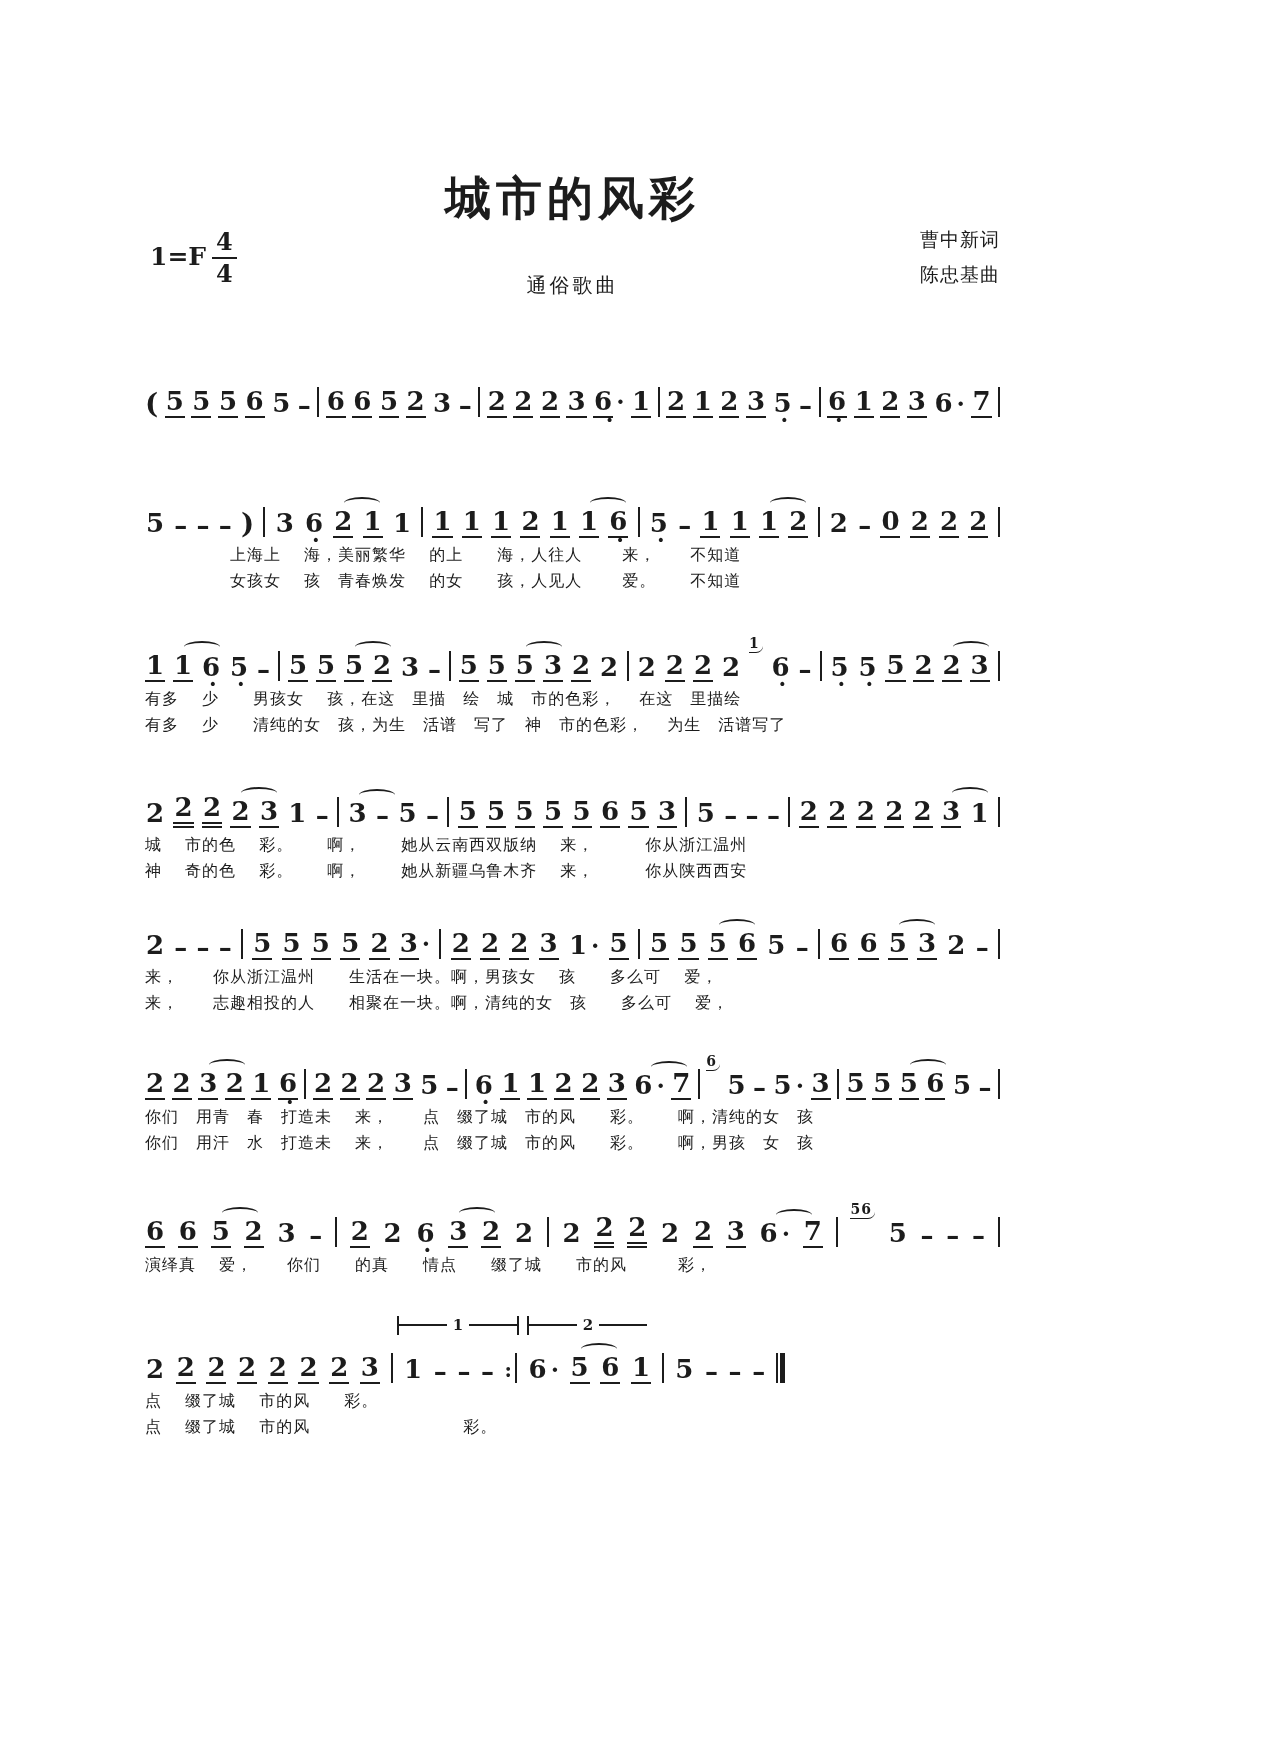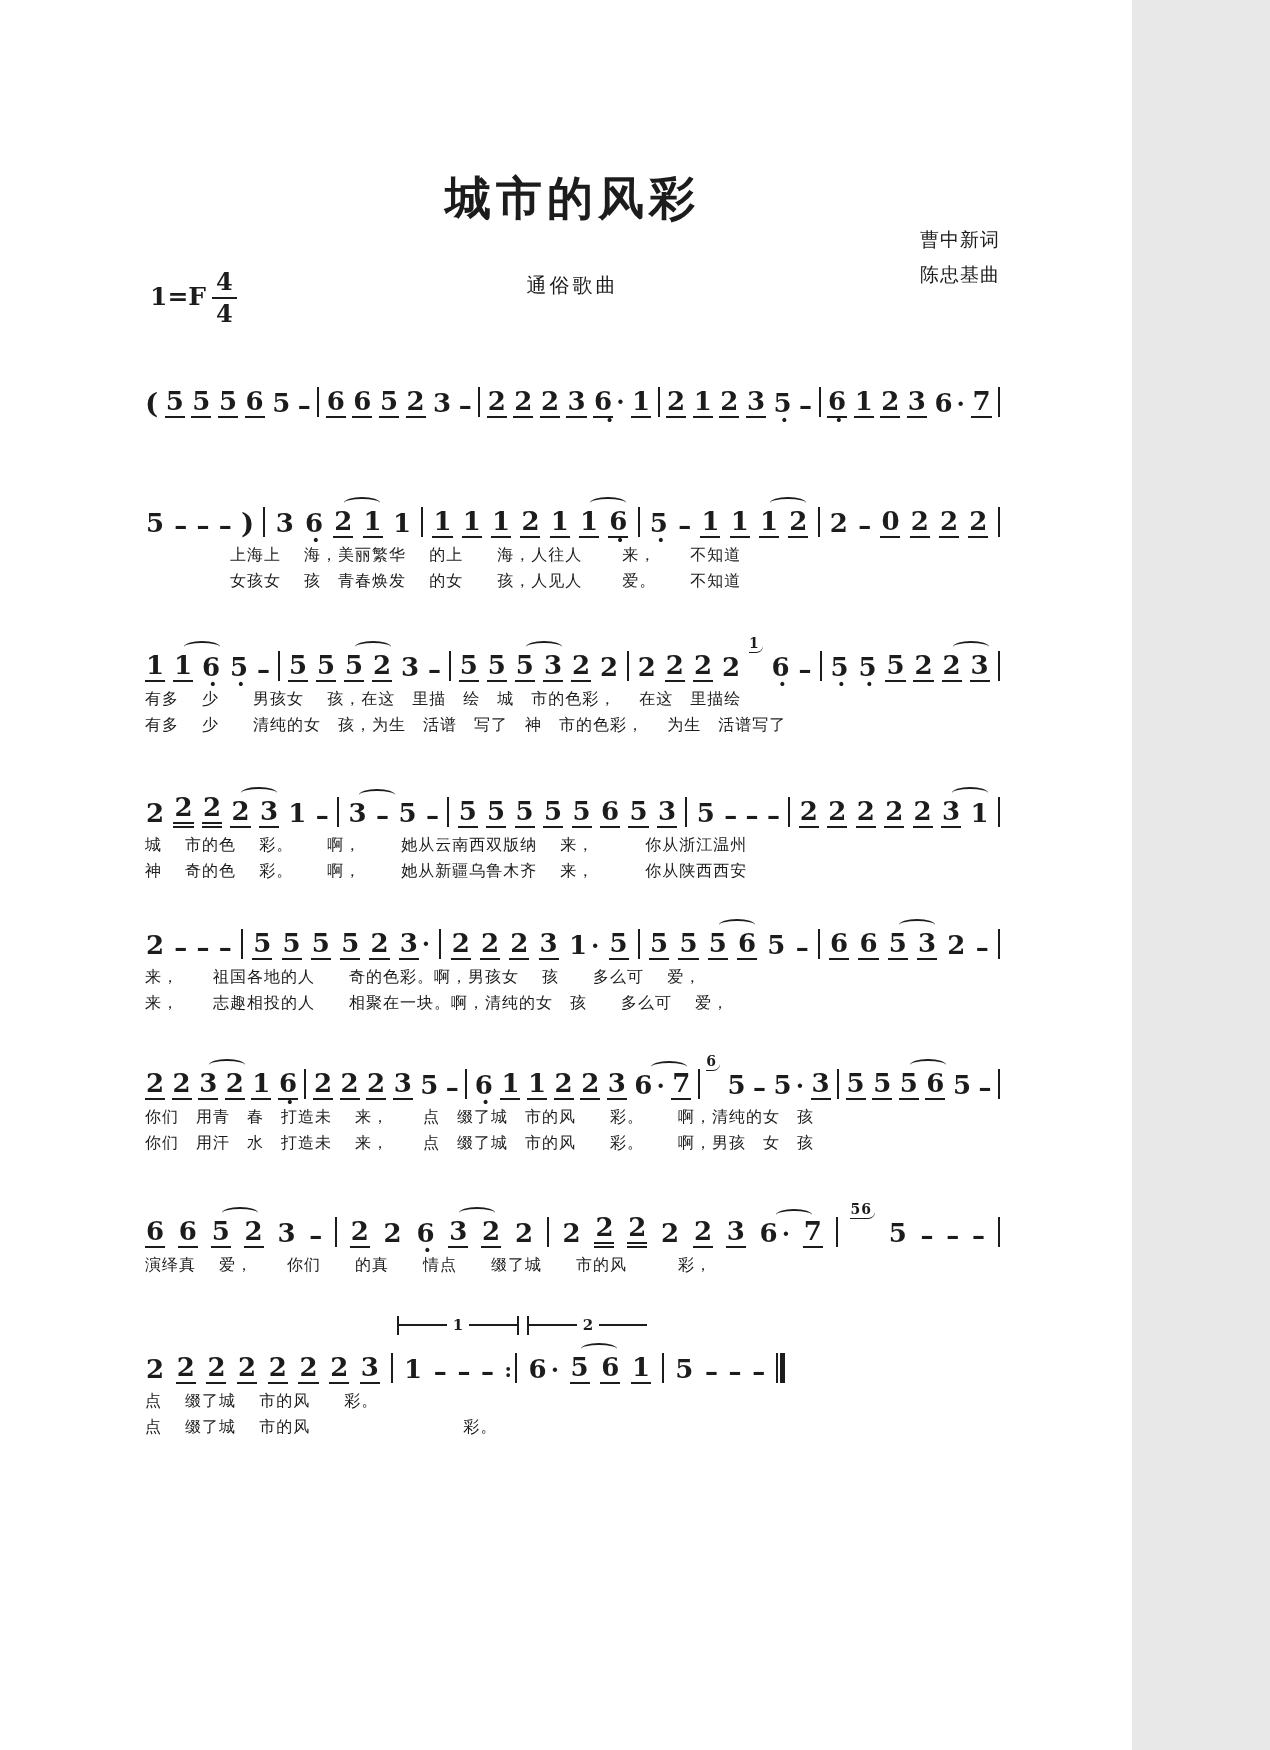--- a/index.html
+++ b/index.html
@@ -1,21 +1,21 @@
 <!DOCTYPE html>
 <html><head>
 <meta charset="utf-8">
 <style>
   html,body{margin:0;padding:0;}
   body{background:#e8e8e8;font-family:"DejaVu Serif",serif;}
-  .page{position:relative;width:1132px;height:1750px;background:#ffffff;color:#1c1c1c;overflow:hidden;}
+  .page{position:relative;width:1270px;height:1750px;background:#ffffff;color:#1c1c1c;overflow:hidden;}
   .title{position:absolute;left:145px;width:855px;top:168px;text-align:center;
          font-weight:bold;font-size:46px;letter-spacing:5px;}
   .keysig{position:absolute;left:150px;top:230px;display:flex;align-items:flex-start;gap:6px;
-          font-weight:bold;margin-top:40px;}
+          font-weight:bold;}
   .keysig .keytxt{font-size:25px;line-height:1;margin-top:14px;}
   .ts{display:flex;flex-direction:column;align-items:center;font-size:24px;line-height:1;font-weight:bold;}
   .ts .top{border-bottom:2px solid #1c1c1c;padding:0 4px 3px;}
   .ts .bot{padding-top:3px;}
   .genre{position:absolute;left:145px;width:855px;top:272px;text-align:center;font-size:20px;letter-spacing:3px;}
   .credits{position:absolute;left:145px;width:855px;top:222px;text-align:right;font-size:19px;line-height:1.85;}
   .credits div{letter-spacing:1px;}
 
   .line{position:absolute;left:145px;width:855px;}
   .line.short{width:640px;}
@@ -261,21 +261,21 @@
         <span class="tok dash">–</span>
         <span class="bar"></span>
         <span class="tok note"><span class="d u1">6</span></span>
         <span class="tok note"><span class="d u1">6</span></span>
         <span class="tok note slur"><span class="d u1">5</span></span>
         <span class="tok note"><span class="d u1">3</span></span>
         <span class="tok note"><span class="d">2</span></span>
         <span class="tok dash">–</span>
         <span class="bar"></span>
       </div>
-    <div class="lyric">来，　　祖国各地的人　　奇的色彩。啊，男孩女　 孩　　多么可　 爱，</div>
+    <div class="lyric">来，　　你从浙江温州　　生活在一块。啊，男孩女　 孩　　多么可　 爱，</div>
     <div class="lyric">来，　　志趣相投的人　　相聚在一块。啊，清纯的女　孩　　多么可　 爱，</div>
   </div>
 
   <div class="line" style="top:1058px">
     <div class="notes">
         <span class="tok note"><span class="d u1">2</span></span>
         <span class="tok note"><span class="d u1">2</span></span>
         <span class="tok note slur"><span class="d u1">3</span></span>
         <span class="tok note"><span class="d u1">2</span></span>
         <span class="tok note"><span class="d u1">1</span></span>

